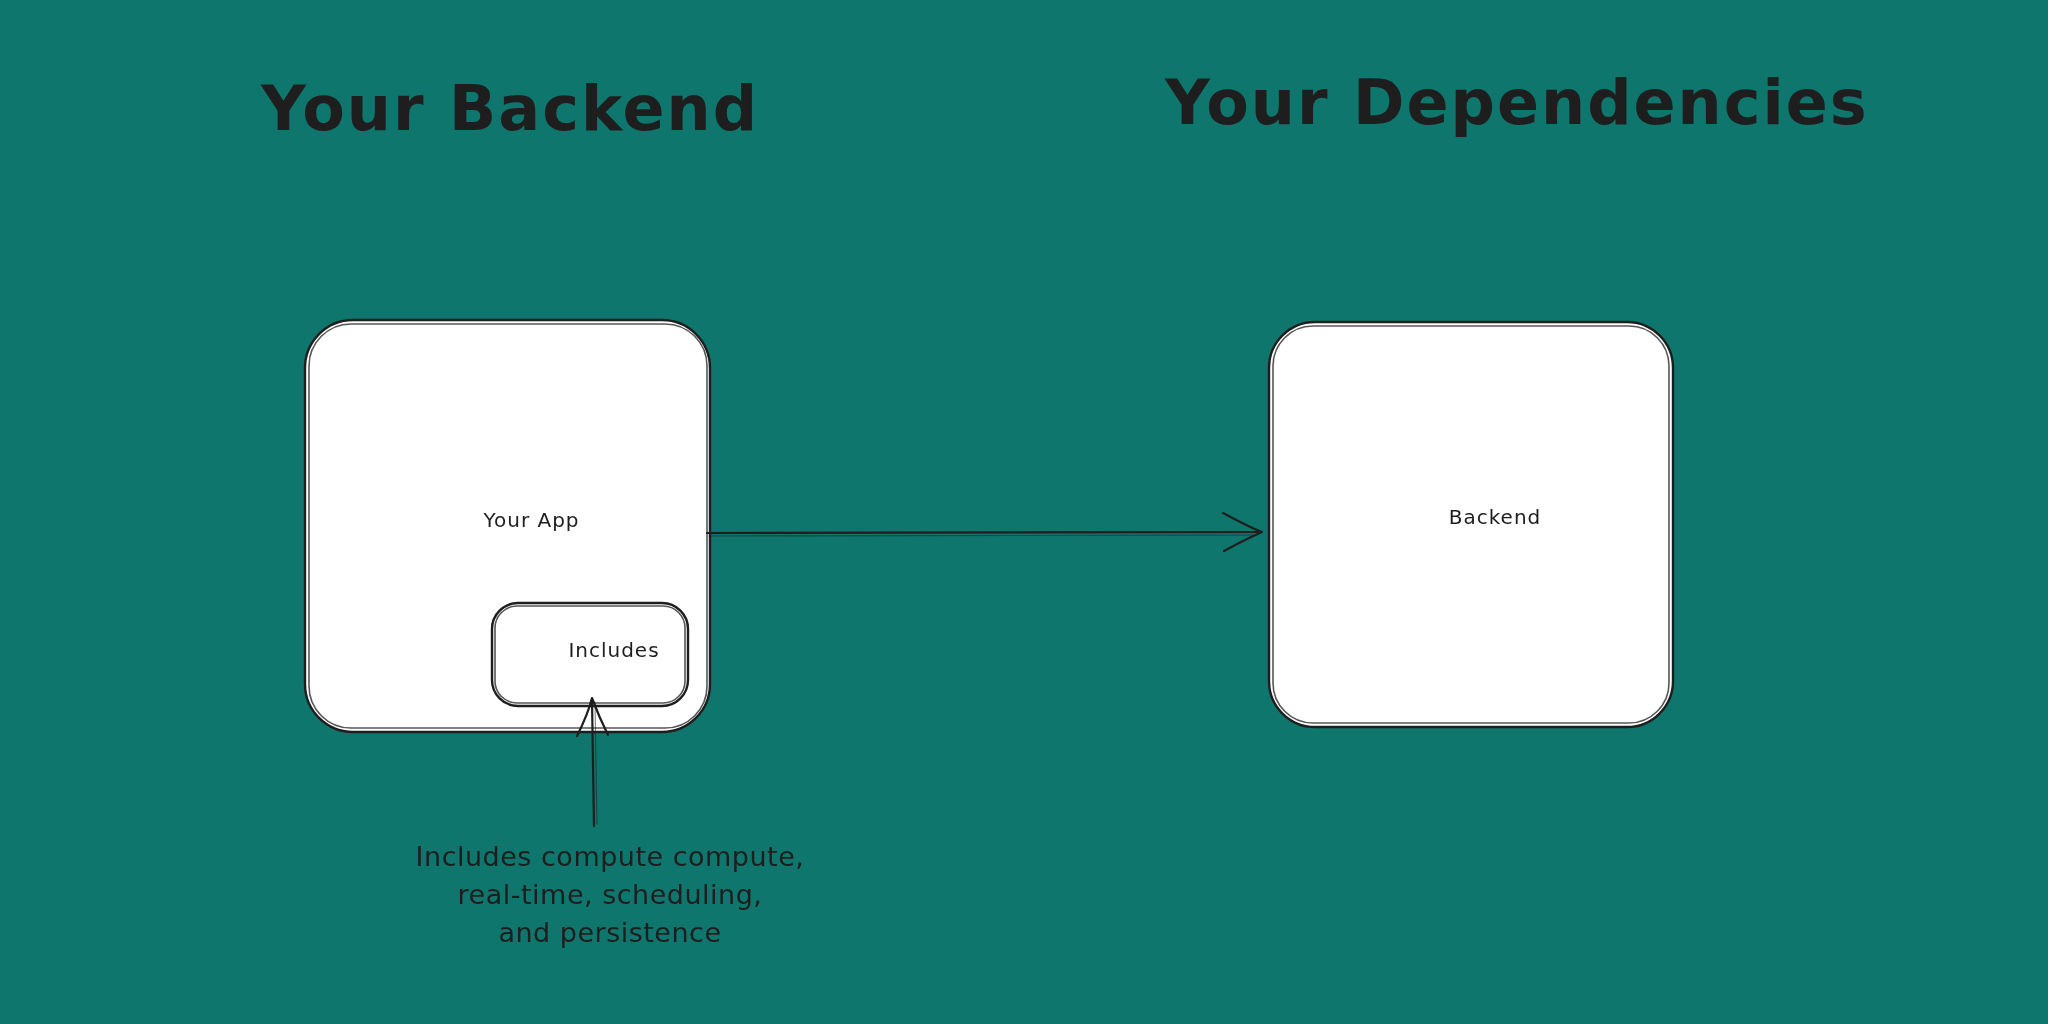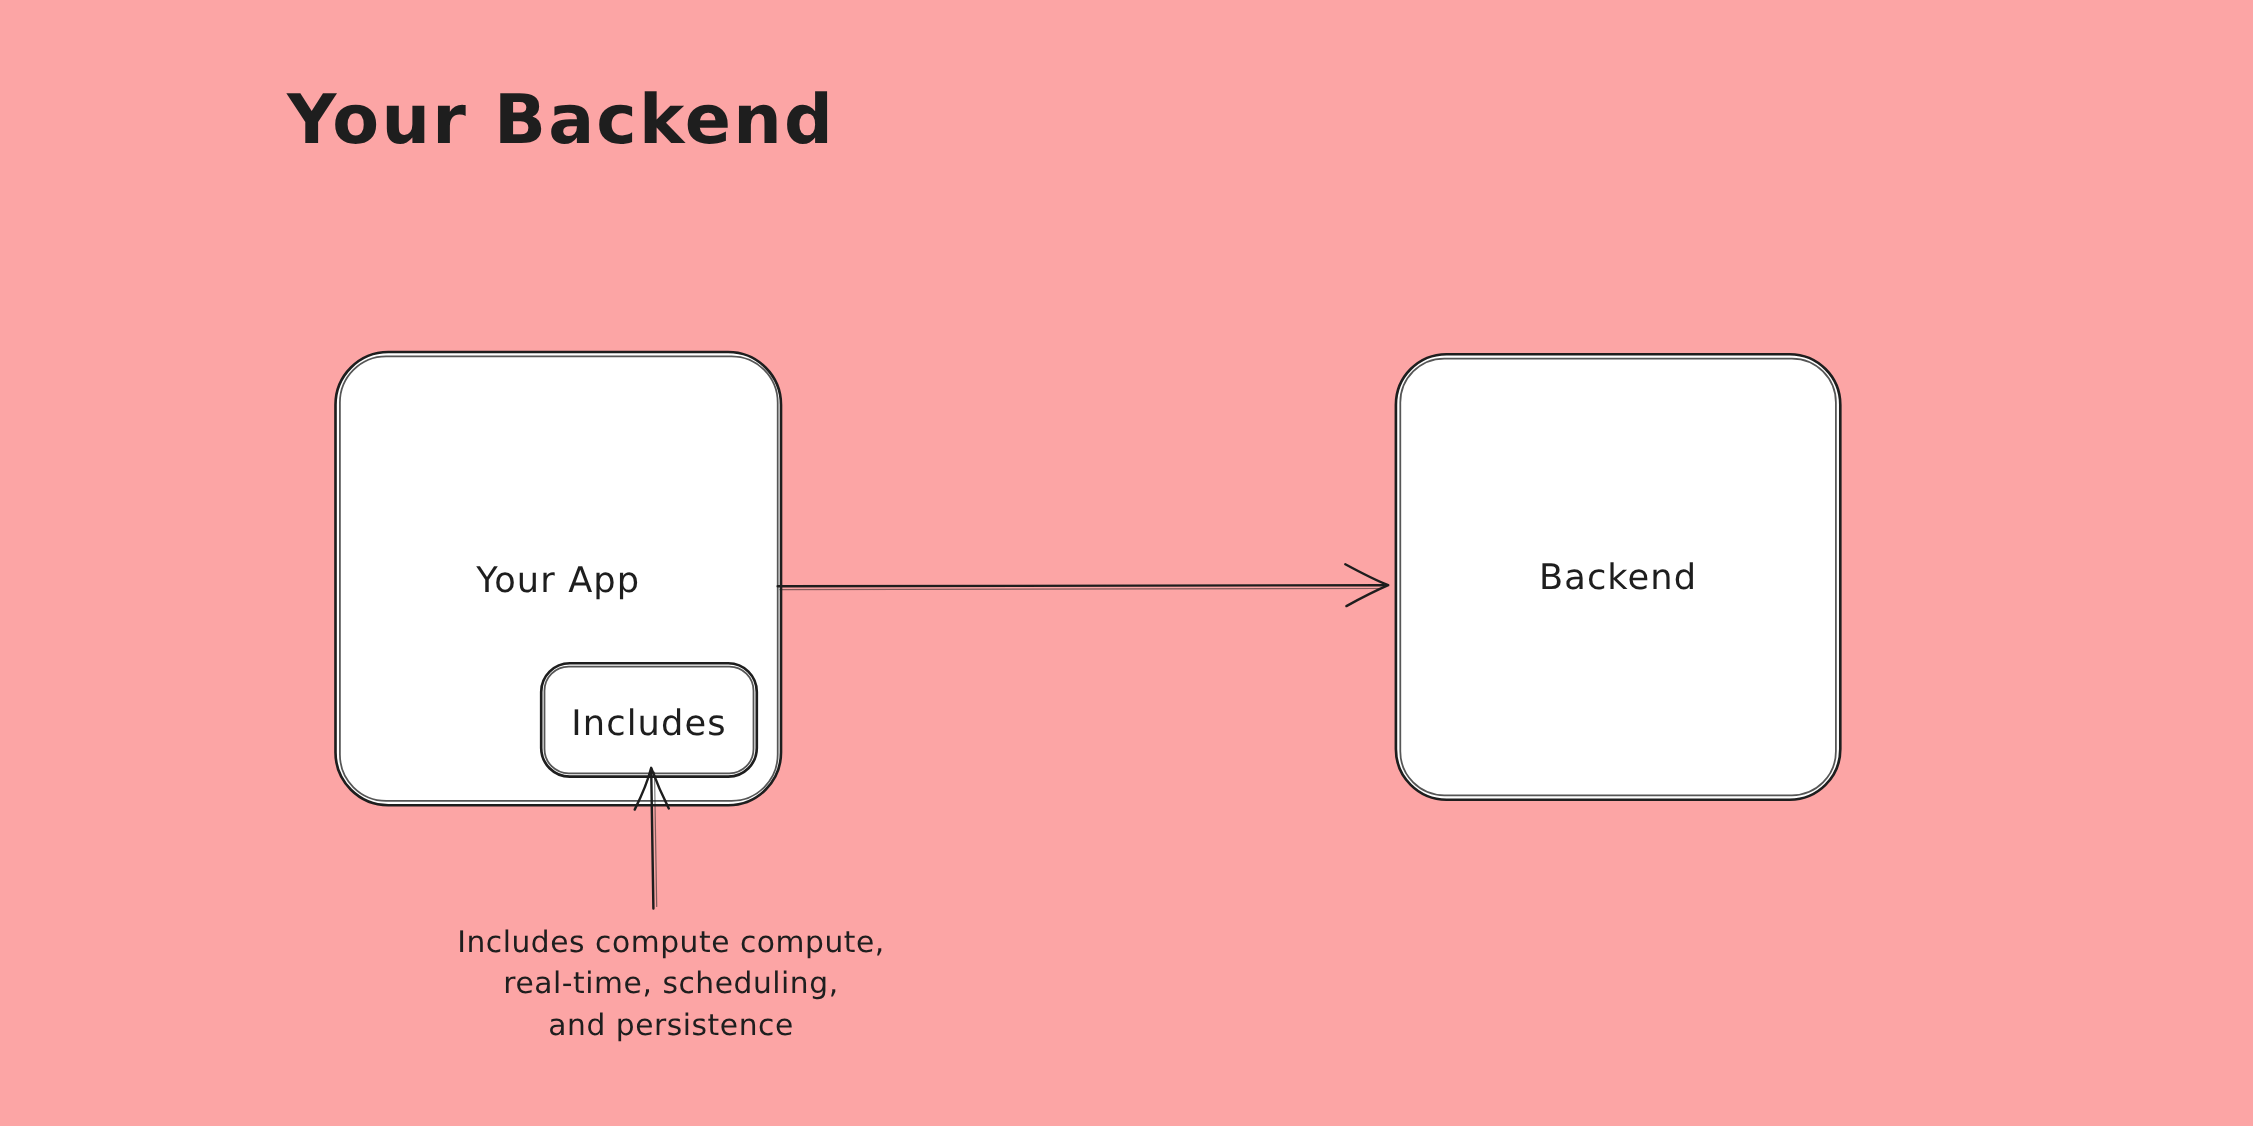--- a/index.html
+++ b/index.html
@@ -1,21 +1,21 @@
 <!DOCTYPE html>
 <html><head>
 <meta charset="utf-8">
 <style>
   html, body { margin: 0; padding: 0; }
   body { width: 2048px; height: 1024px; overflow: hidden; }
   .stage {
     position: relative;
     width: 2048px;
     height: 1024px;
-    background: #fca5a5;
+    background: #0f766e;
     font-family: cursive, "DejaVu Sans", sans-serif;
     color: #1e1e1e;
   }
   .stage svg.shapes {
     position: absolute;
     left: 0; top: 0;
     width: 2048px; height: 1024px;
   }
   .shape {
     fill: #ffffff;
@@ -40,22 +40,23 @@
     text-align: center;
     white-space: nowrap;
     color: #1e1e1e;
   }
   .heading {
     font-size: 62px;
     font-weight: 600;
     letter-spacing: 2px;
   }
   .node-label {
-    font-size: 32px;
+    font-size: 20px;
     letter-spacing: 1px;
+    padding-left: 24px;
   }
   .annotation {
     position: absolute;
     left: 330px;
     top: 838px;
     width: 560px;
     text-align: center;
     font-size: 27px;
     line-height: 38px;
     letter-spacing: 0.5px;
@@ -92,20 +93,21 @@
 
     <g>
       <path class="wire" d="M 594 826 L 592 699"></path>
       <path class="wire echo" d="M 597 824 L 595 702"></path>
       <path class="wire" d="M 577 736 Q 588 714 592 698 Q 599 717 608 735"></path>
     </g>
   </svg>
 
   <div class="txt heading" style="left:210px; top:72px; width:600px;">Your Backend</div>
 
+  <div class="txt heading" style="left:1165px; top:66px; width:600px;">Your Dependencies</div>
 
   <div class="txt node-label" style="left:305px; top:508px; width:405px;">Your App</div>
 
   <div class="txt node-label" style="left:492px; top:638px; width:196px;">Includes</div>
 
   <div class="txt node-label" style="left:1269px; top:505px; width:404px;">Backend</div>
 
   <div class="annotation">
     <div>Includes compute compute,</div>
     <div>real-time, scheduling,</div>

